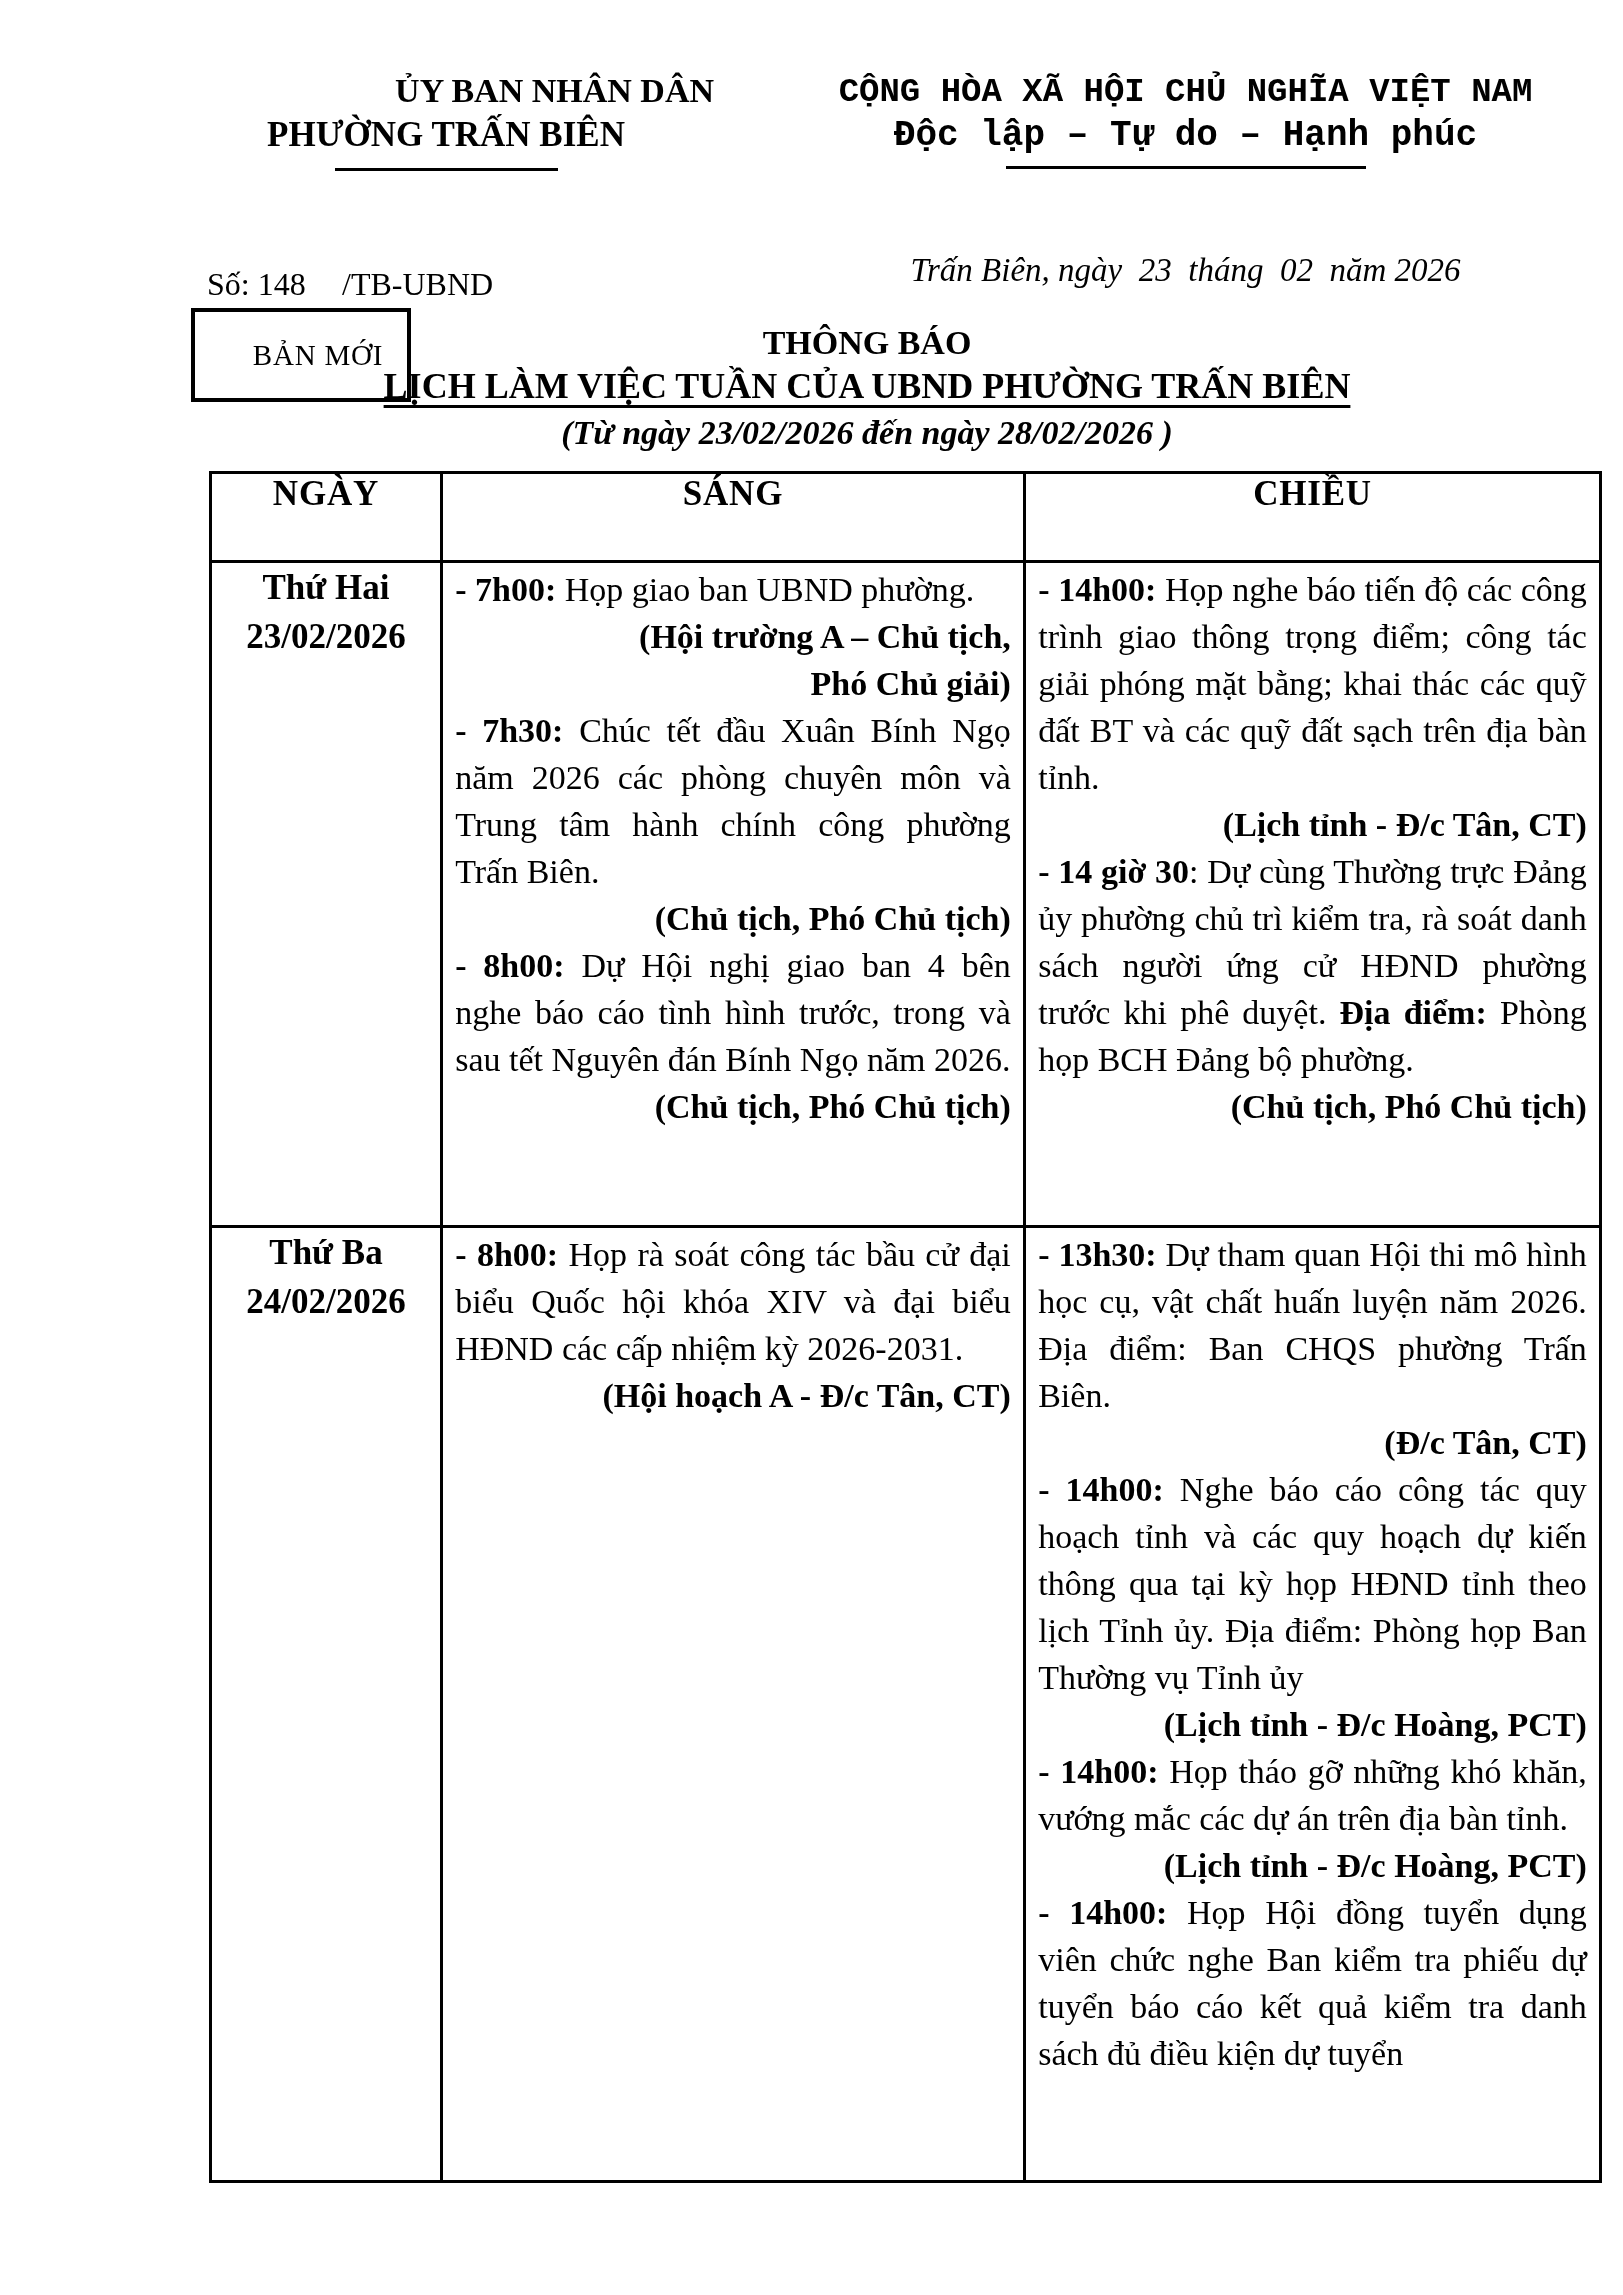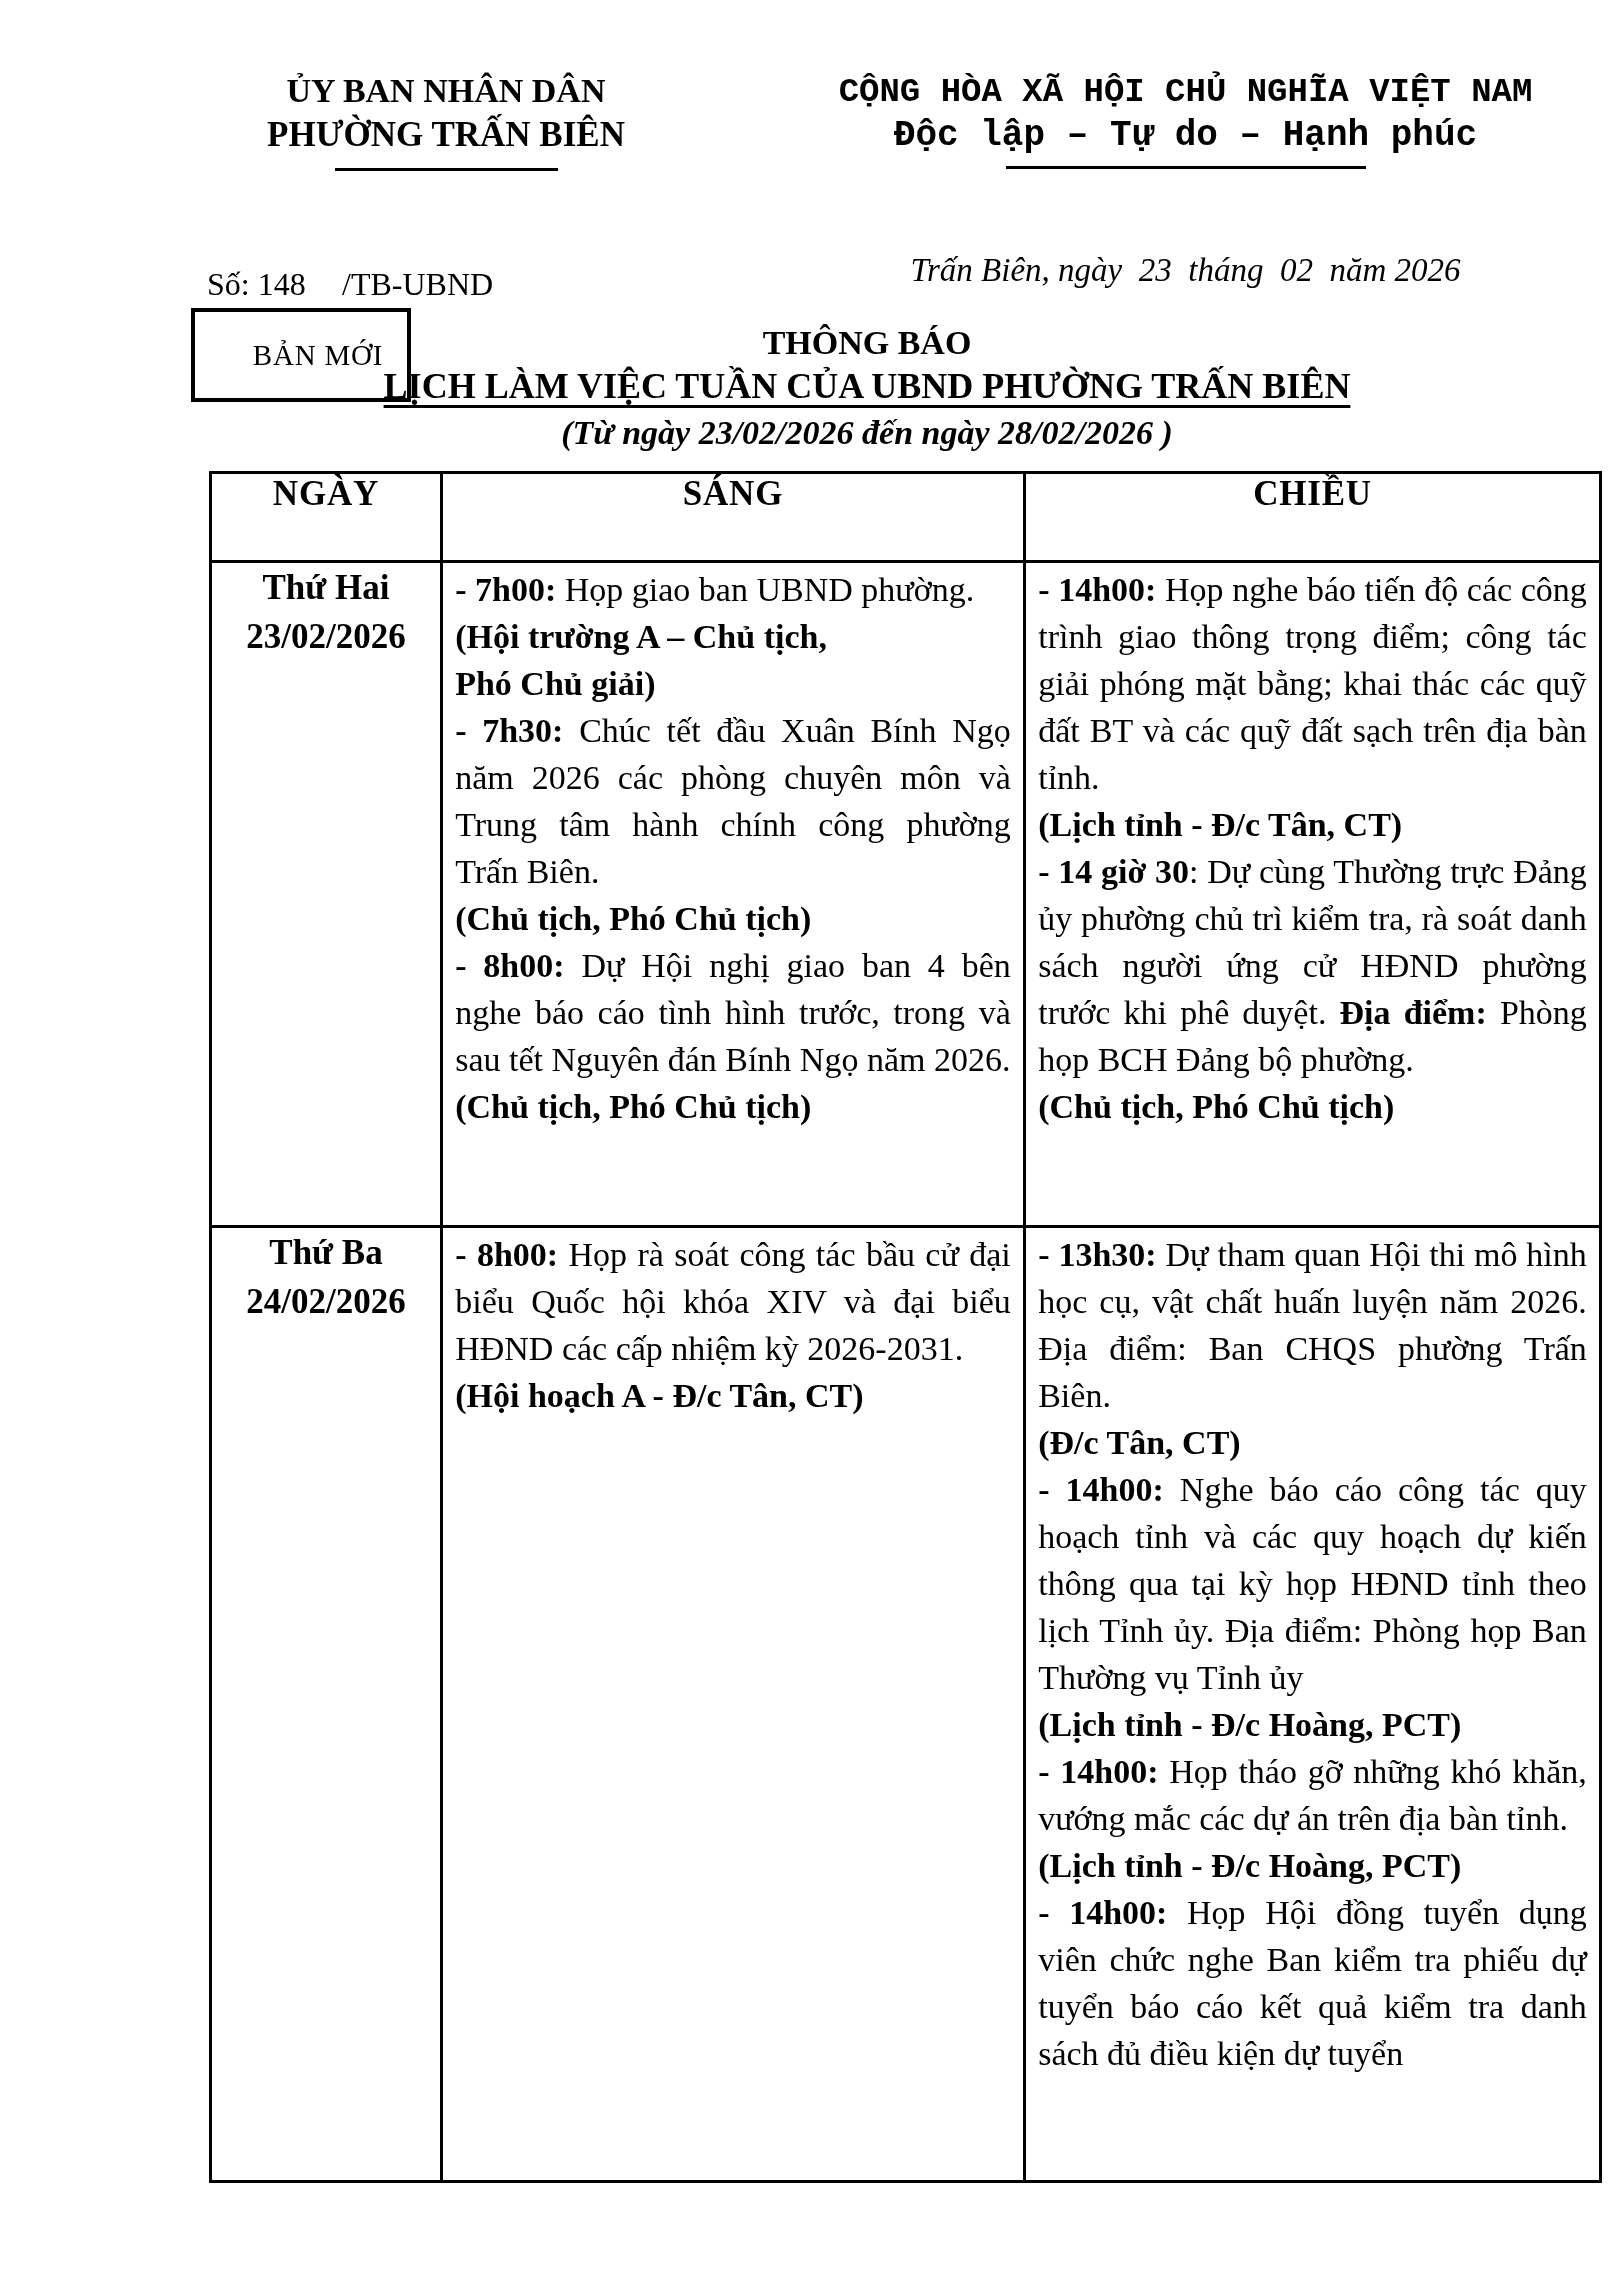--- a/index.html
+++ b/index.html
@@ -4,21 +4,21 @@
 <style>
   html,body{margin:0;padding:0;}
   body{
     width:1624px;height:2295px;position:relative;background:#ffffff;color:#000;
     font-family:"Liberation Serif","DejaVu Serif",serif;
     -webkit-font-smoothing:antialiased;
   }
   .abs{position:absolute;}
   
   .org-left{left:178px;top:69px;width:536px;text-align:center;}
-  .org-left .l1{font-size:34px;font-weight:700;line-height:44px;}
+  .org-left .l1{font-size:34px;font-weight:700;line-height:44px;text-align:right;}
   .org-left .l2{font-size:35px;font-weight:700;line-height:44px;}
   .org-rule{height:3.8px;background:#000;margin:10.7px auto 0;}
   .org-rule.left{width:223px;}
   .nat-right{left:780px;top:70px;width:811px;text-align:center;font-family:Liberation Mono, monospace;}
   .nat-right .l1{font-size:34px;font-weight:700;line-height:44px;}
   .nat-right .l2{font-size:36px;font-weight:700;line-height:44px;}
   .org-rule.right{width:360px;margin-top:7.7px;}
   .doc-no{left:207px;top:266px;font-size:32px;white-space:pre;}
   .doc-sym{left:342px;top:266px;font-size:32px;}
   .place-date{left:780px;top:252px;width:811px;text-align:center;
@@ -38,21 +38,21 @@
   table.sched td,table.sched th{border:3.1px solid #000;vertical-align:top;padding:0;}
   th.hcell{height:86px;font-size:35px;font-weight:700;vertical-align:middle;
     text-align:center;letter-spacing:0.8px;}
   td.daycell{vertical-align:middle;text-align:center;font-weight:700;
     font-size:35px;line-height:49px;}
   .cell-clip{overflow:hidden;padding:3.1px 12.2px 0 12.2px;}
   .clip-r1{height:658px;}
   .clip-r2{height:949px;}
   p.para{margin:0;font-size:34px;line-height:47px;}
   p.p-justify{text-align:justify;}
-  p.p-center{text-align:left;font-weight:700;}
+  p.p-center{text-align:right;font-weight:700;}
   .seg-bold{font-weight:700;}
 </style>
 </head>
 <body>
 
 <div class="abs org-left">
   <div class="l1">ỦY BAN NHÂN DÂN</div>
   <div class="l2">PHƯỜNG TRẤN BIÊN</div>
   <div class="org-rule left"></div>
 </div>

